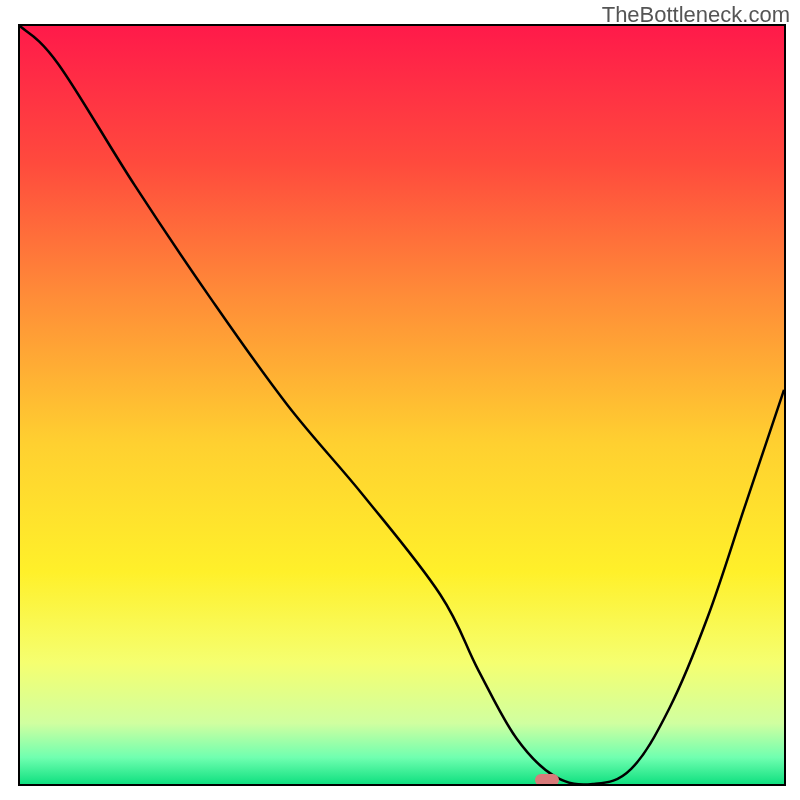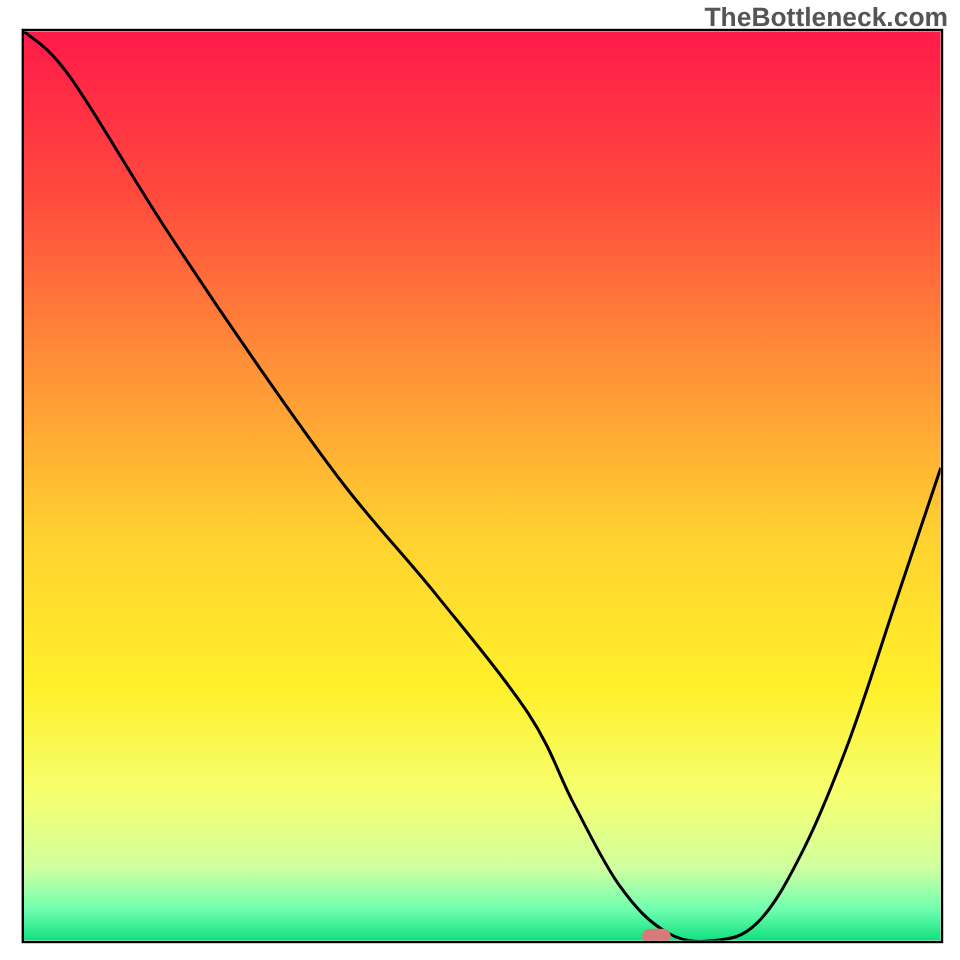--- a/index.html
+++ b/index.html
@@ -15,21 +15,21 @@
     width: 800px;
     height: 800px;
     position: relative;
   }
   .watermark {
     position: absolute;
     top: 2px;
     right: 10px;
     font-size: 22px;
     color: #555555;
-    font-weight: bold;
+    font-weight: normal;
     z-index: 10;
   }
   .plot-area {
     position: absolute;
     left: 18px;
     top: 24px;
     width: 764px;
     height: 758px;
     border: 2px solid #000000;
     overflow: hidden;

